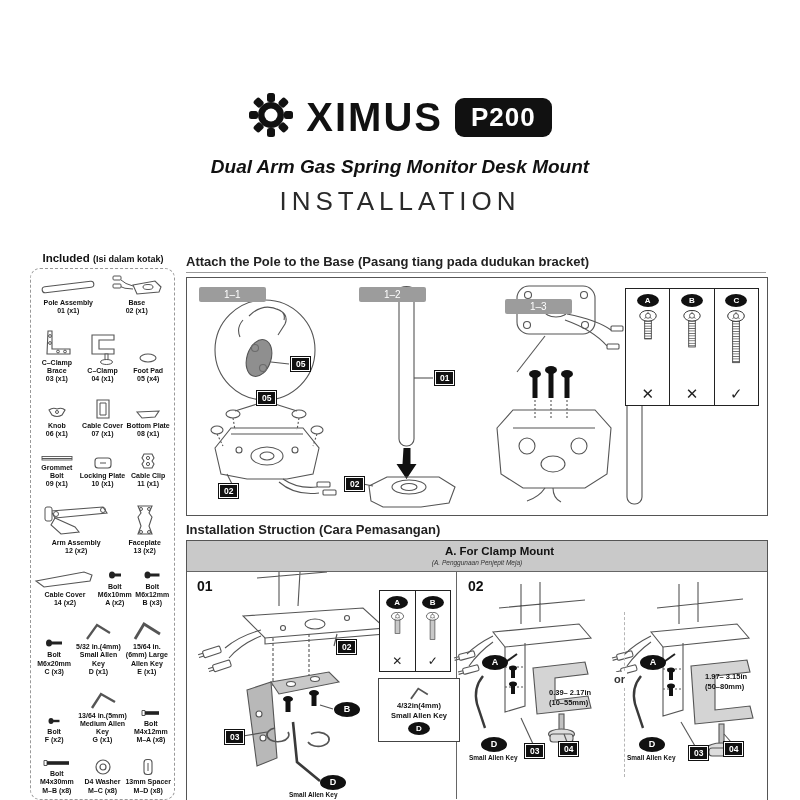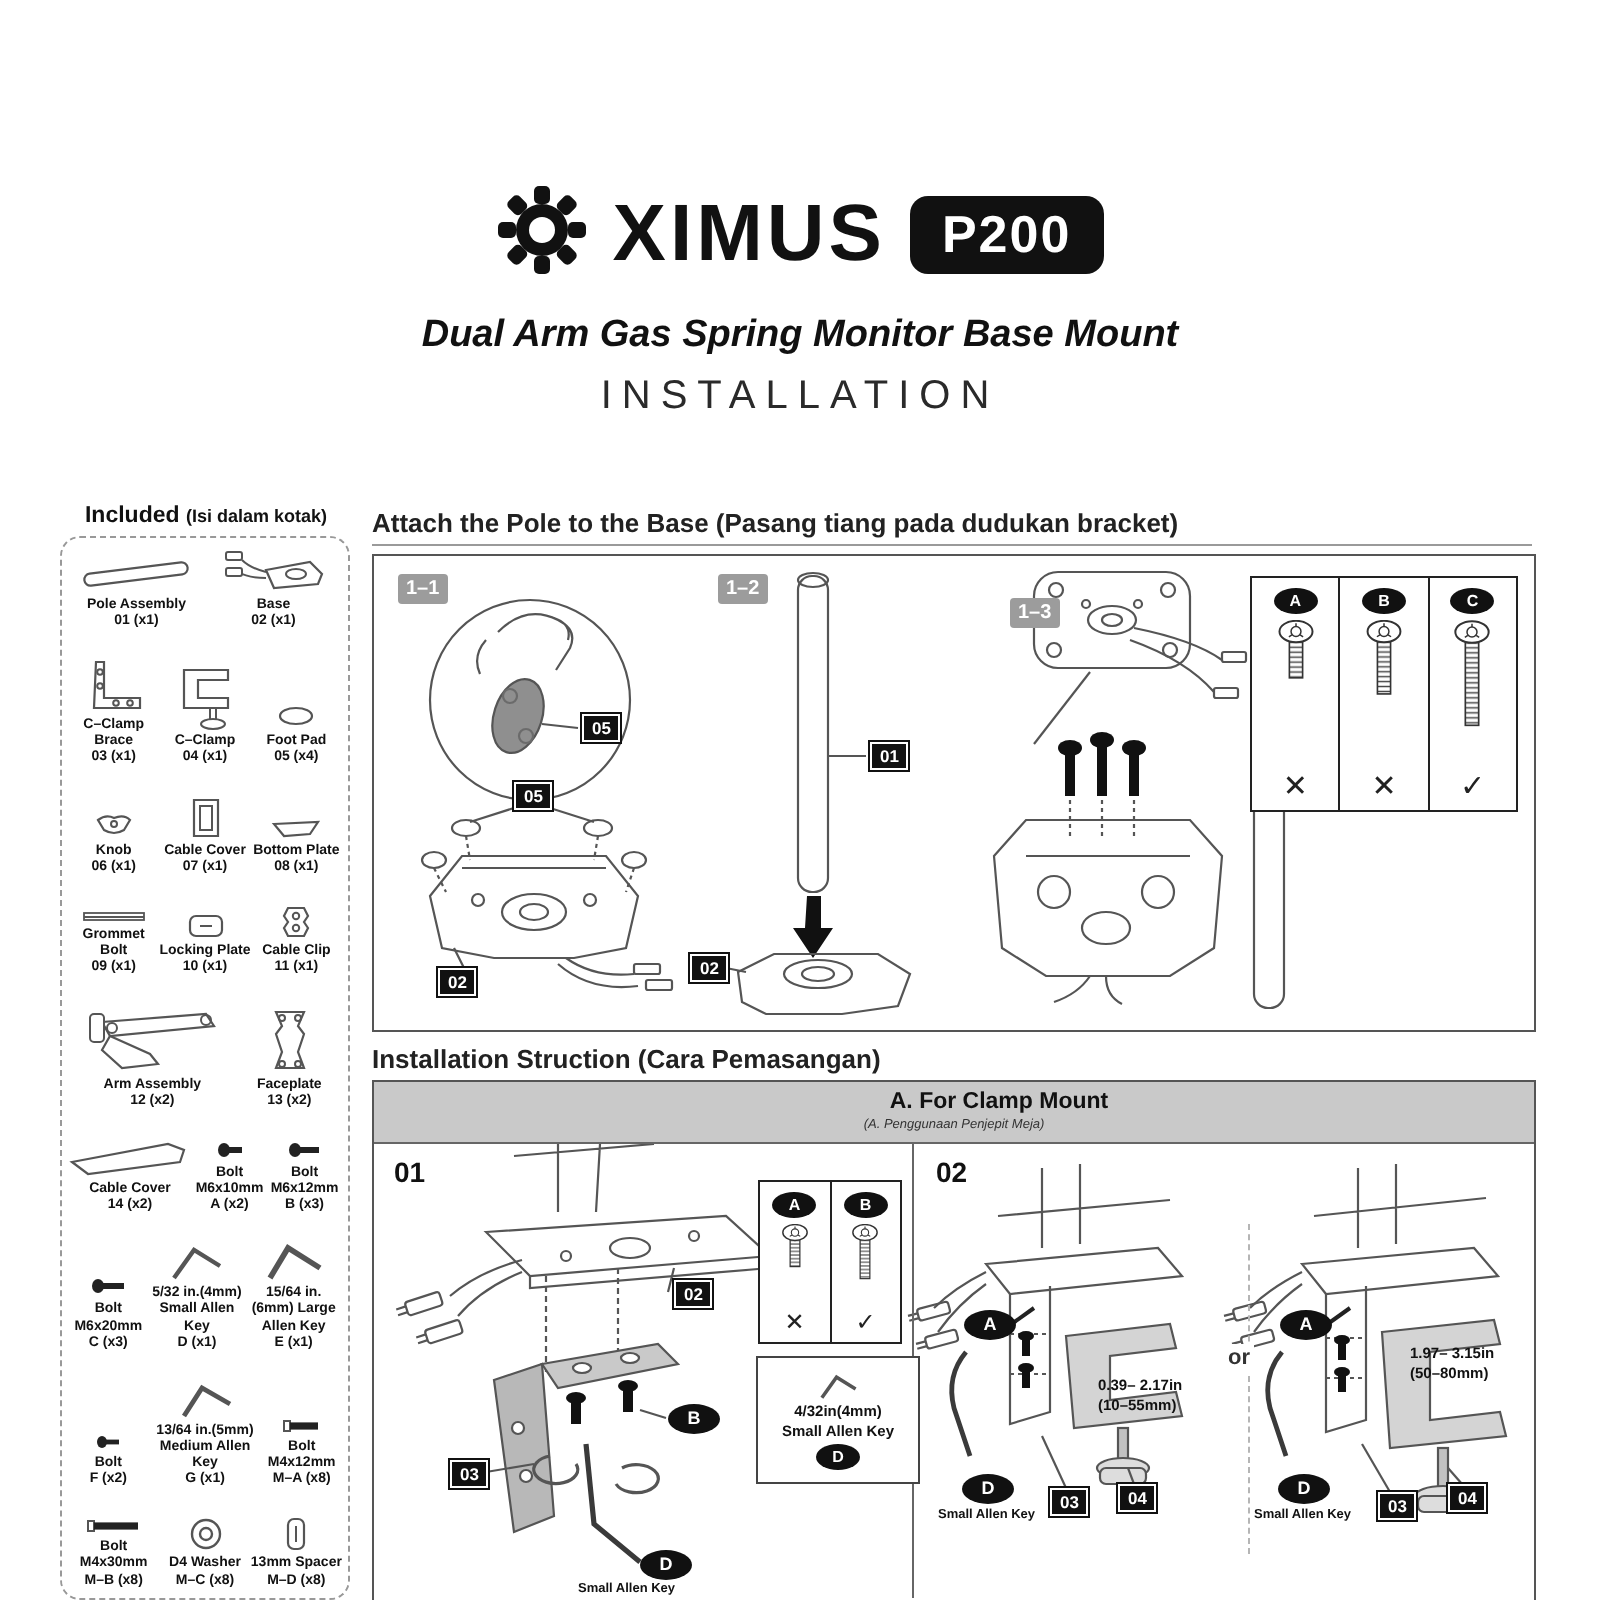--- a/index.html
+++ b/index.html
@@ -7,43 +7,43 @@
         font-family:"Liberation Sans",sans-serif;color:#111;margin-top:36px;}
   .abs{position:absolute;}
 
   
   #hdr{position:absolute;left:0;top:56px;width:800px;text-align:center;}
   .logo-row{display:flex;justify-content:center;align-items:center;gap:12px;}
   .brand{font-size:40px;font-weight:700;letter-spacing:2px;color:#111;}
   .model-badge{background:#111;color:#fff;font-size:26px;font-weight:700;
                padding:4px 16px;border-radius:9px;letter-spacing:1px;}
   .prod-title{margin-top:14px;font-size:19px;font-weight:700;font-style:italic;color:#111;}
-  .doc-type{margin-top:8px;font-size:20px;letter-spacing:5px;font-weight:400;color:#2a2a2a;}
+  .doc-type{margin-top:8px;font-size:26px;letter-spacing:5px;font-weight:400;color:#2a2a2a;}
 
   
   #inc-title{position:absolute;left:30px;top:216px;width:146px;text-align:center;font-size:11.5px;font-weight:700;}
   #inc-title .sub{font-size:9px;font-weight:700;}
   #inc-box{position:absolute;left:30px;top:232px;width:137px;height:522px;
            border:1px dashed #999;border-radius:10px;padding:4px 3px;
            display:flex;flex-direction:column;justify-content:space-between;}
   .p-row{display:flex;align-items:flex-end;justify-content:space-around;}
   .part{flex:1;display:flex;flex-direction:column;align-items:center;text-align:center;}
   .part-icon{display:flex;align-items:flex-end;justify-content:center;}
   .part-icon svg{display:block;}
   .part-name{font-size:7px;font-weight:700;line-height:1.15;margin-top:2px;}
   .part-qty{font-size:7px;font-weight:700;line-height:1.2;}
 
   
   .sec-title{position:absolute;font-size:13px;font-weight:700;color:#222;}
   .sec-line{position:absolute;border-top:1px solid #9a9a9a;width:580px;height:0;}
 
   
   .panel{position:absolute;border:1.3px solid #555;background:#fff;}
-  .stepbadge{position:absolute;background:#9c9c9c;color:#fff;font-weight:700;
-             font-size:10px;padding:2px 4px;border-radius:2px;text-align:right;}
+  .stepbadge{position:absolute;background:#9c9c9c;color:#fff;font-weight:400;
+             font-size:10px;padding:2px 25px;border-radius:2px;text-align:right;}
   .badge{position:absolute;background:#111;color:#fff;font-size:8.5px;font-weight:700;
          padding:1px 4px;line-height:1.2;border:1px solid #fff;outline:1px solid #111;}
   .oval{position:absolute;background:#111;color:#fff;border-radius:50%;width:26px;height:15px;
         line-height:15px;text-align:center;font-size:9px;font-weight:700;}
   .oval.sm{position:static;width:22px;height:13px;line-height:13px;font-size:8px;}
 
   
   .check-box{position:absolute;border:1.6px solid #222;background:#fff;display:flex;}
   .check-col{flex:1;display:flex;flex-direction:column;align-items:center;padding:5px 0 4px;}
   .check-col + .check-col{border-left:1px solid #222;}
@@ -102,21 +102,21 @@
               <rect x="1" y="19" width="9" height="8" rx="2.5" transform="rotate(45 23 23)"></rect>
               <rect x="36" y="19" width="9" height="8" rx="2.5" transform="rotate(45 23 23)"></rect>
             </g>
           </g>
           <circle cx="23" cy="23" r="6.5" fill="#fff"></circle>
         </svg>
       </span>
       <span class="brand">XIMUS</span>
       <span class="model-badge">P200</span>
     </div>
-    <div class="prod-title">Dual Arm Gas Spring Monitor Base Mount</div>
+    <div class="prod-title">Dual Arm Gas Spring Monitor Desk Mount</div>
     <div class="doc-type">INSTALLATION</div>
   </div>
 
   <div id="inc-title">
     <span>Included</span>
     <span class="sub">(Isi dalam kotak)</span>
   </div>
 
   <div id="inc-box">
 

